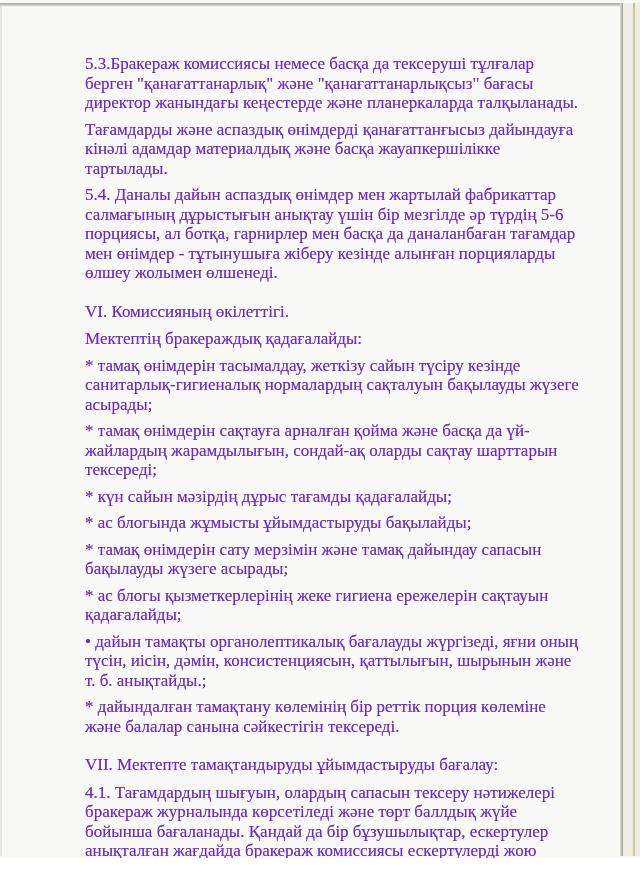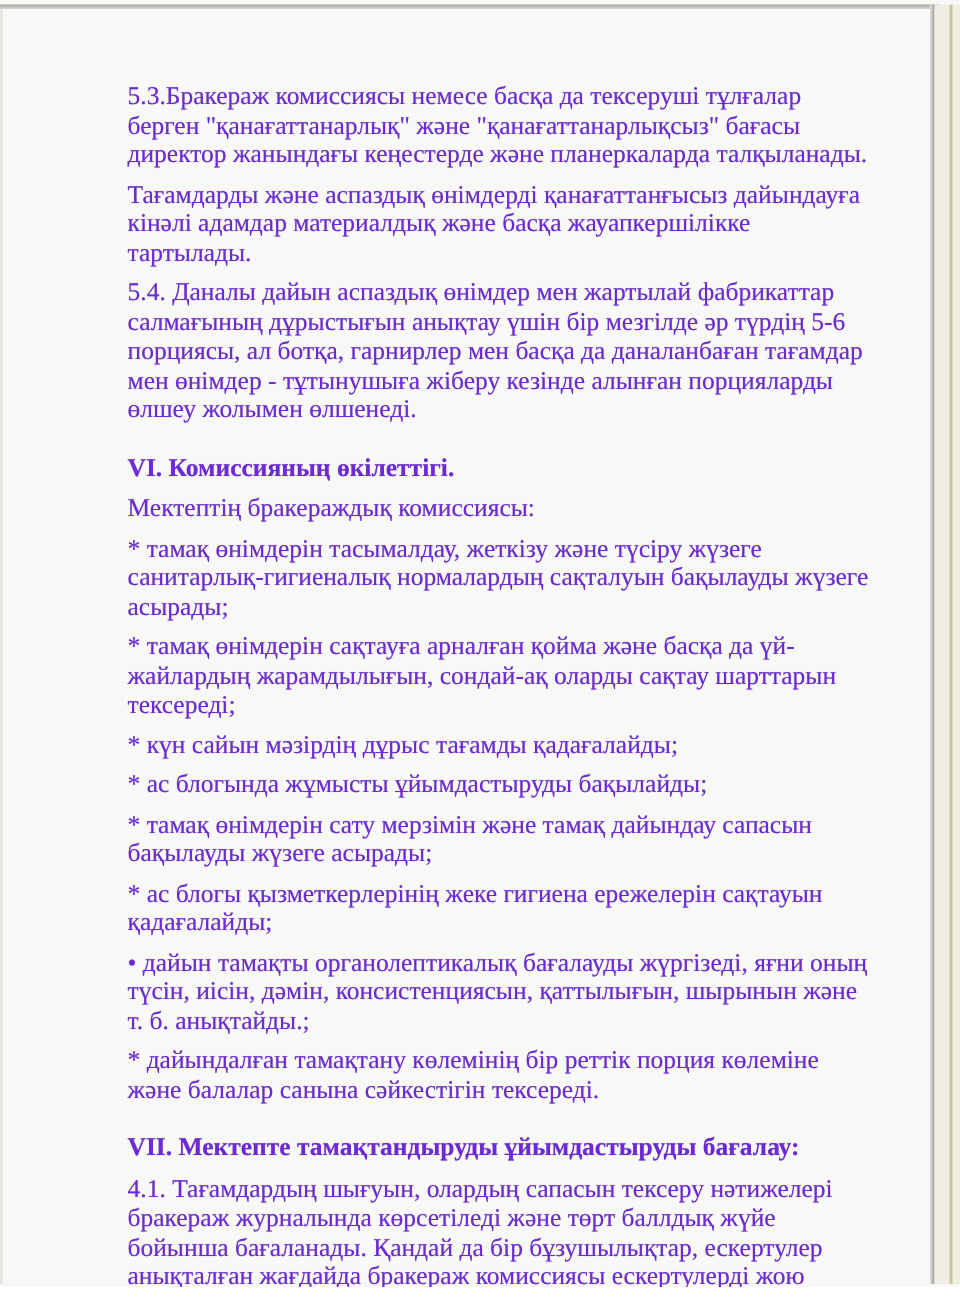--- a/index.html
+++ b/index.html
@@ -62,41 +62,41 @@
     font-family: "Liberation Serif", "DejaVu Serif", serif;
     font-size: 17px;
     line-height: 19.5px;
     text-shadow: 0 0 0.6px rgba(46,45,51,0.45);
   }
   .para, .bullet {
     margin: 0 0 7px 0;
   }
   .heading {
     margin: 19px 0 8px 0;
-    font-weight: bold;
+    font-weight: normal;
   }
 </style>
 </head>
 <body>
 
 <div class="scan-page">
   <div class="edge-left"></div>
   <div class="edge-top"></div>
   <div class="edge-right"></div>
   <div class="side-strip">
     <div class="side-line"></div>
   </div>
 
   <div class="doc-body">
     <p class="para">5.3.Бракераж комиссиясы немесе басқа да тексеруші тұлғалар берген "қанағаттанарлық" және "қанағаттанарлықсыз" бағасы директор жанындағы кеңестерде және планеркаларда талқыланады.</p>
     <p class="para">Тағамдарды және аспаздық өнімдерді қанағаттанғысыз дайындауға кінәлі адамдар материалдық және басқа жауапкершілікке тартылады.</p>
     <p class="para">5.4. Даналы дайын аспаздық өнімдер мен жартылай фабрикаттар салмағының дұрыстығын анықтау үшін бір мезгілде әр түрдің 5-6 порциясы, ал ботқа, гарнирлер мен басқа да даналанбаған тағамдар мен өнімдер - тұтынушыға жіберу кезінде алынған порцияларды өлшеу жолымен өлшенеді.</p>
     <p class="heading">VI. Комиссияның өкілеттігі.</p>
-    <p class="para">Мектептің бракераждық комиссиясы:</p>
-    <p class="bullet">* тамақ өнімдерін тасымалдау, жеткізу және түсіру жүзеге санитарлық-гигиеналық нормалардың сақталуын бақылауды жүзеге асырады;</p>
+    <p class="para">Мектептің бракераждық қадағалайды:</p>
+    <p class="bullet">* тамақ өнімдерін тасымалдау, жеткізу сайын түсіру кезінде санитарлық-гигиеналық нормалардың сақталуын бақылауды жүзеге асырады;</p>
     <p class="bullet">* тамақ өнімдерін сақтауға арналған қойма және басқа да үй-жайлардың жарамдылығын, сондай-ақ оларды сақтау шарттарын тексереді;</p>
     <p class="bullet">* күн сайын мәзірдің дұрыс тағамды қадағалайды;</p>
     <p class="bullet">* ас блогында жұмысты ұйымдастыруды бақылайды;</p>
     <p class="bullet">* тамақ өнімдерін сату мерзімін және тамақ дайындау сапасын бақылауды жүзеге асырады;</p>
     <p class="bullet">* ас блогы қызметкерлерінің жеке гигиена ережелерін сақтауын қадағалайды;</p>
     <p class="bullet">• дайын тамақты органолептикалық бағалауды жүргізеді, яғни оның түсін, иісін, дәмін, консистенциясын, қаттылығын, шырынын және т. б. анықтайды.;</p>
     <p class="bullet">* дайындалған тамақтану көлемінің бір реттік порция көлеміне және балалар санына сәйкестігін тексереді.</p>
     <p class="heading">VII. Мектепте тамақтандыруды ұйымдастыруды бағалау:</p>
     <p class="para">4.1. Тағамдардың шығуын, олардың сапасын тексеру нәтижелері бракераж журналында көрсетіледі және төрт баллдық жүйе бойынша бағаланады. Қандай да бір бұзушылықтар, ескертулер анықталған жағдайда бракераж комиссиясы ескертулерді жою бойынша қажетті шаралар қабылданғанға дейін дайын тағамды топтарға беруді тоқтата тұруға құқылы.</p>
   </div>

